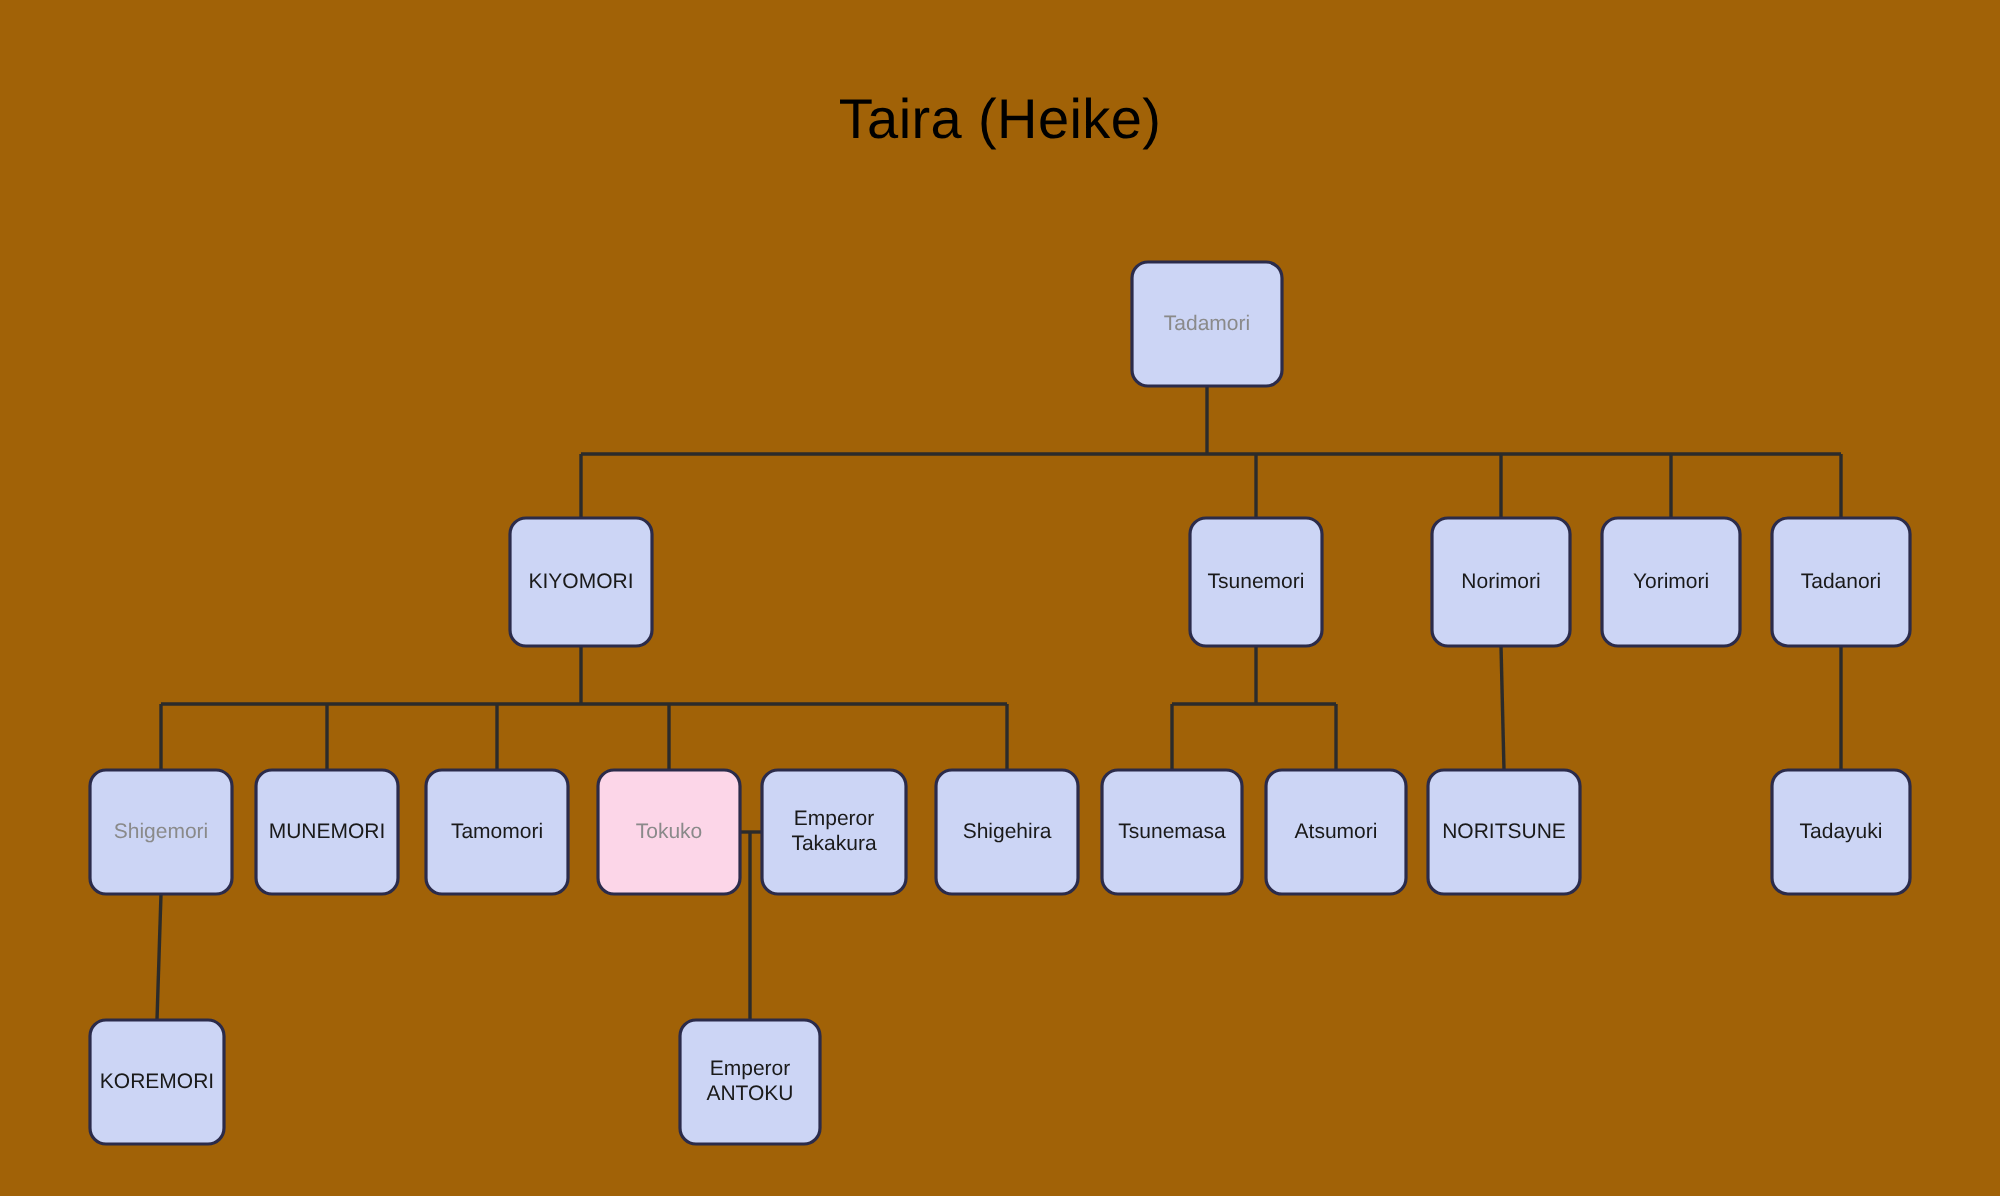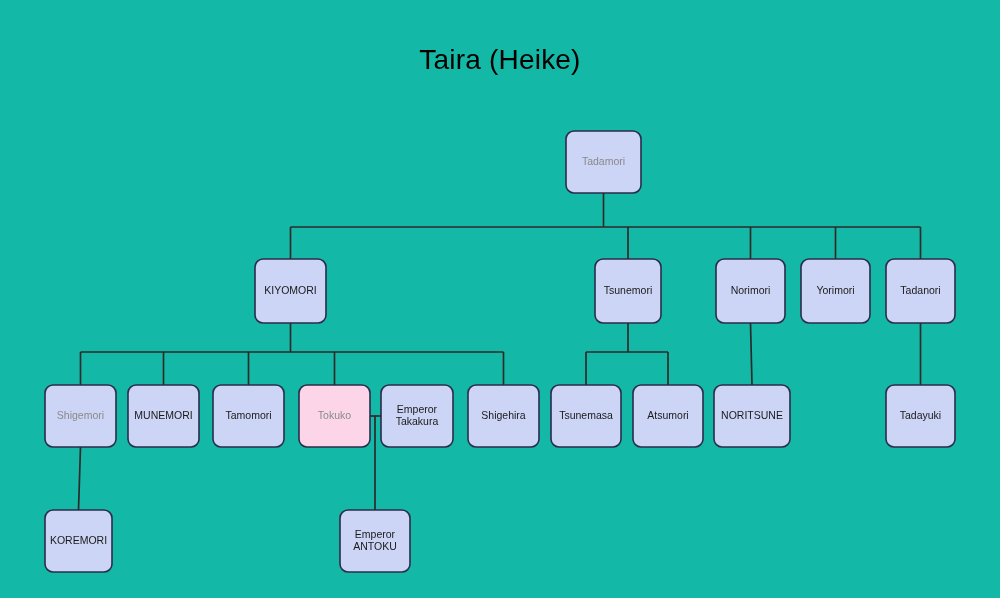--- a/index.html
+++ b/index.html
@@ -11,21 +11,21 @@
   body {
     width: 1000px;
     height: 598px;
     font-family: "Liberation Sans", sans-serif;
     overflow: hidden;
   }
   #diagram-root {
     position: relative;
     width: 1000px;
     height: 598px;
-    background: #14b8a6;
+    background: #a16207;
   }
   #chart-title {
     position: absolute;
     left: 0;
     top: 44px;
     width: 1000px;
     text-align: center;
     font-size: 28px;
     font-weight: 400;
     color: #000000;

